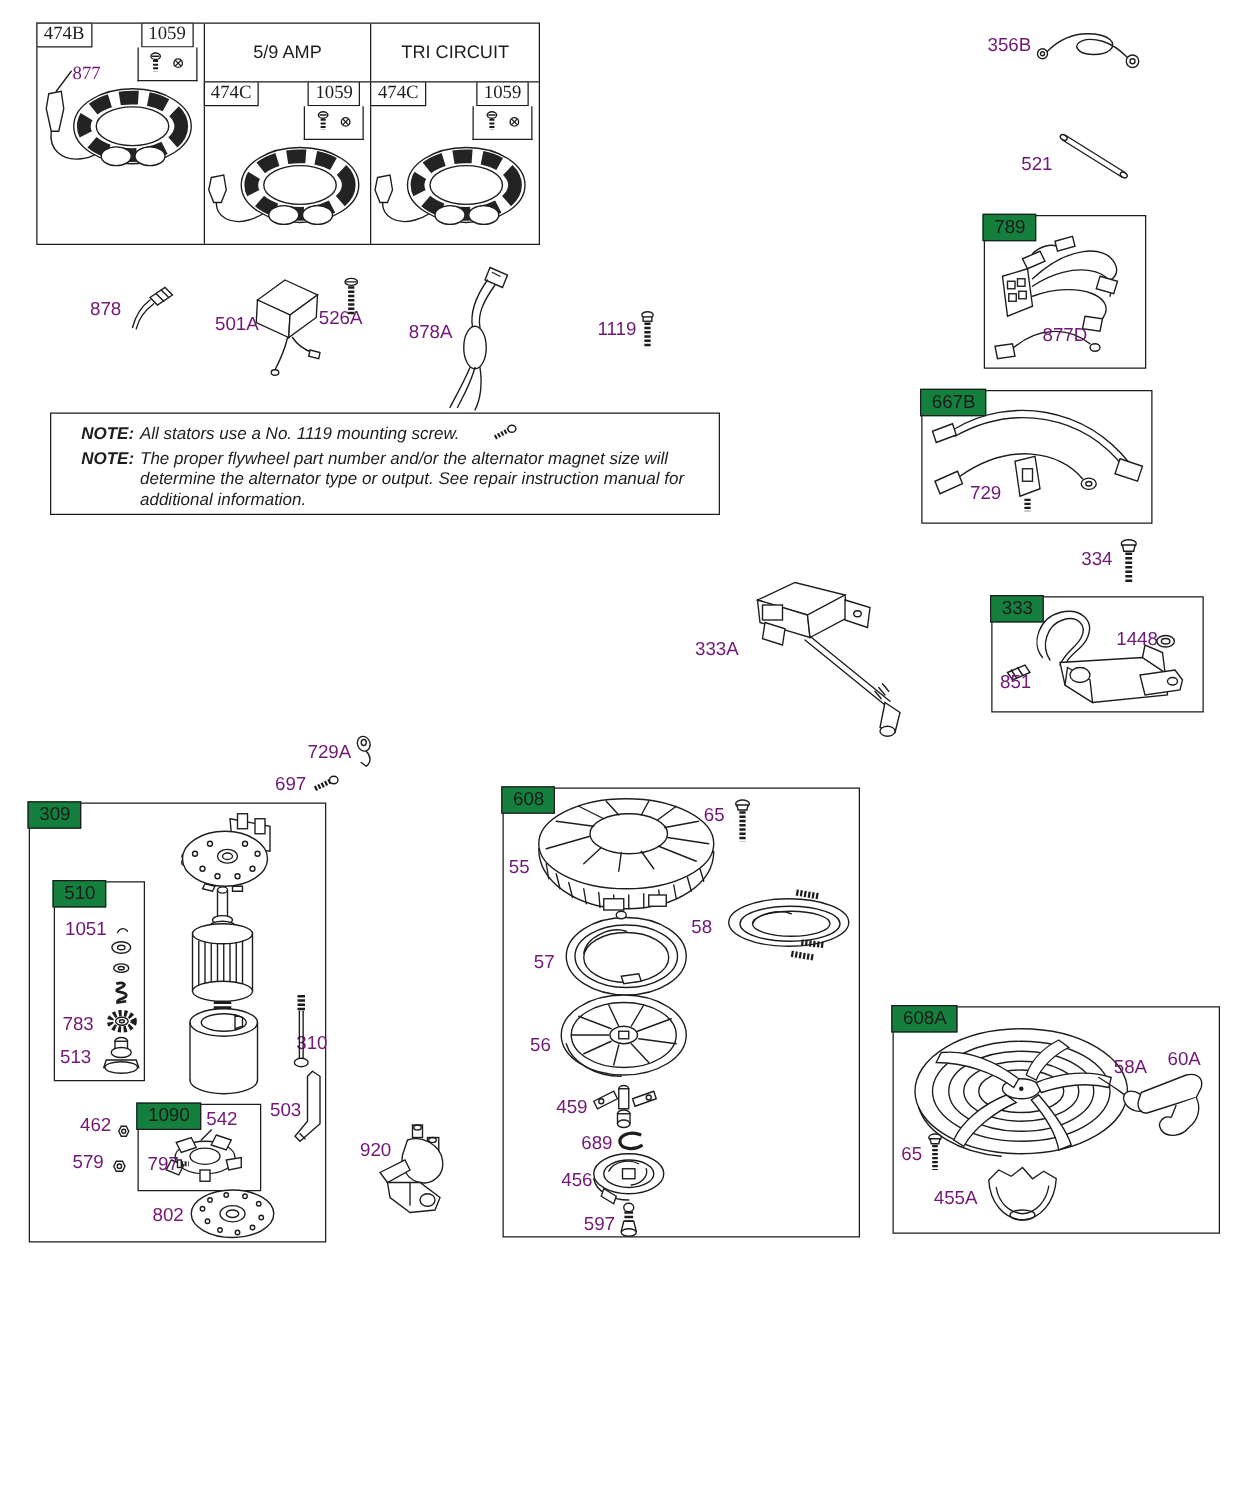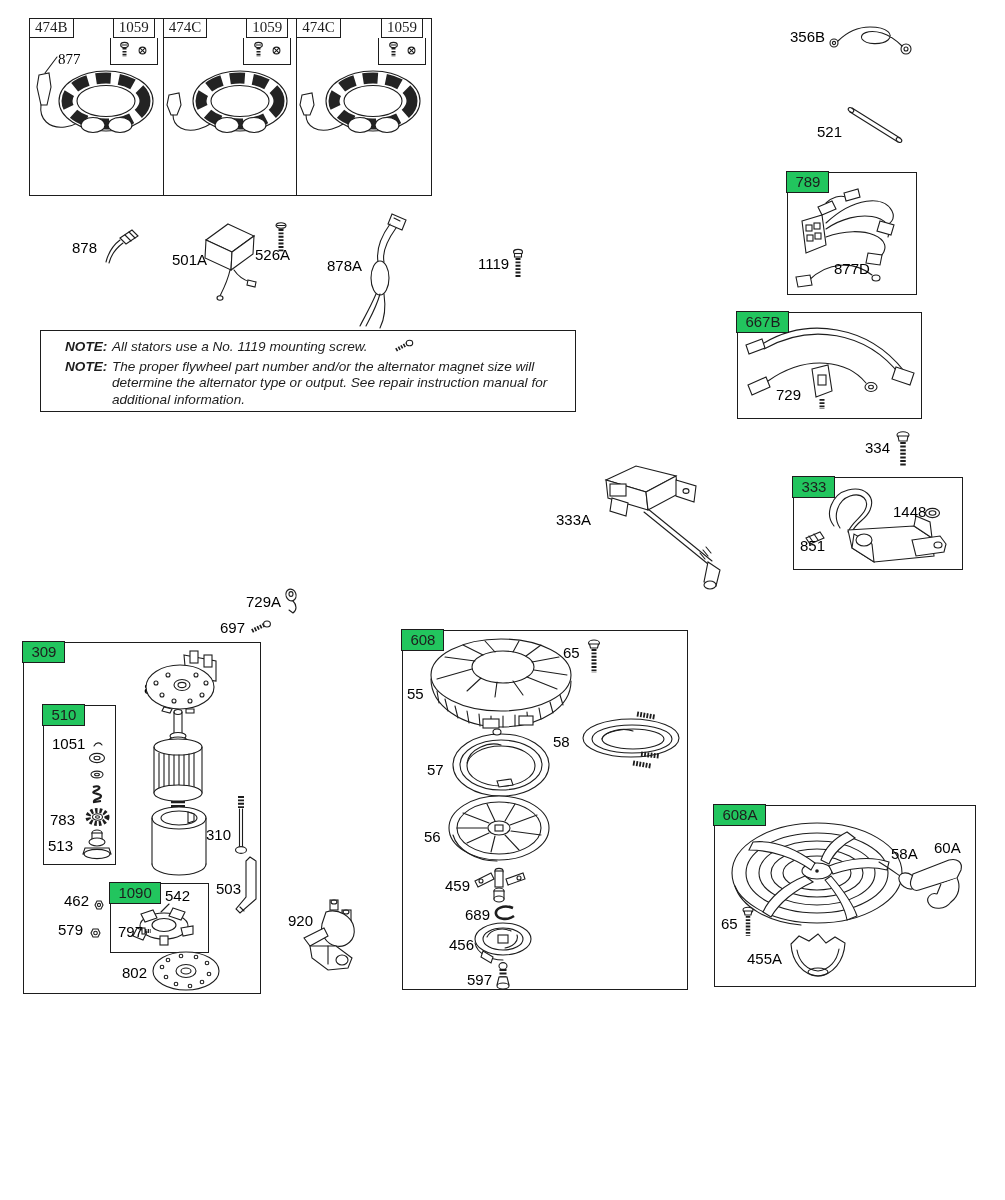--- a/index.html
+++ b/index.html
@@ -1,20 +1,20 @@
 <!DOCTYPE html>
 <html><head>
 <meta charset="utf-8">
 <style>
   html,body{margin:0;padding:0;background:#fff;}
   #canvas{position:relative;width:1005px;height:1200px;background:#fff;overflow:hidden;
           font-family:"Liberation Sans",sans-serif;color:#1d1d1d;}
-  .lbl{position:absolute;font-size:15px;line-height:16px;white-space:nowrap;color:#000000;}
+  .lbl{position:absolute;font-size:15px;line-height:16px;white-space:nowrap;color:#701a75;}
   .gbox{position:absolute;border:1.6px solid #1d1d1d;background:#fff;}
-  .gref{position:absolute;top:-1.6px;left:-1.6px;border:1.6px solid #1d1d1d;background:#22c55e;
+  .gref{position:absolute;top:-1.6px;left:-1.6px;border:1.6px solid #1d1d1d;background:#15803d;
         padding:1px 8px 2px 8px;font-size:15px;line-height:17px;}
   .bref{border:1.6px solid #1d1d1d;background:#fff;padding:0 5px 1px 5px;
         font-size:15px;line-height:17px;display:inline-block;}
   .svgabs{position:absolute;}
   svg{display:block;overflow:visible;}
   .ln{stroke:#1d1d1d;fill:none;stroke-width:1.1;stroke-linecap:round;stroke-linejoin:round;}
   .fw{fill:#fff;stroke:#1d1d1d;stroke-width:1.1;}
   
   #stator-table{position:absolute;left:29px;top:18px;width:401px;height:176px;
     border:1.7px solid #1d1d1d;display:grid;grid-template-columns:1fr 1fr 1fr;}
@@ -75,20 +75,21 @@
             <ellipse cx="75" cy="48" rx="39" ry="23" fill="none" stroke="#232323" stroke-width="11" stroke-dasharray="15 8"></ellipse>
             <ellipse class="fw" cx="75" cy="48" rx="29" ry="15.5"></ellipse>
             <ellipse class="fw" cx="62" cy="72" rx="12" ry="7.5" stroke-width="2.6"></ellipse>
             <ellipse class="fw" cx="89" cy="72" rx="12" ry="7.5" stroke-width="2.6"></ellipse>
           </svg>
         </span>
       </div>
     </div>
 
     <div class="spanel">
+      <div class="shead">5/9 AMP</div>
       <div class="sbody">
         <span class="pref">474C</span>
         <div class="screw-unit">
           <span class="bref">1059</span>
           <div class="icon-box">
             <span>
                 <svg width="9" height="17" viewBox="0 0 9 17">
                   <ellipse class="fw" cx="4.5" cy="3" rx="3.8" ry="2.6"></ellipse>
                   <line class="ln" x1="2" y1="3" x2="7" y2="3"></line>
                   <line x1="4.5" y1="6" x2="4.5" y2="15" stroke="#1d1d1d" stroke-width="4" stroke-dasharray="1.6 1.3"></line>
@@ -111,20 +112,21 @@
             <ellipse cx="75" cy="48" rx="39" ry="23" fill="none" stroke="#232323" stroke-width="11" stroke-dasharray="15 8"></ellipse>
             <ellipse class="fw" cx="75" cy="48" rx="29" ry="15.5"></ellipse>
             <ellipse class="fw" cx="62" cy="72" rx="12" ry="7.5" stroke-width="2.6"></ellipse>
             <ellipse class="fw" cx="89" cy="72" rx="12" ry="7.5" stroke-width="2.6"></ellipse>
           </svg>
         </span>
       </div>
     </div>
 
     <div class="spanel">
+      <div class="shead">TRI CIRCUIT</div>
       <div class="sbody">
         <span class="pref">474C</span>
         <div class="screw-unit">
           <span class="bref">1059</span>
           <div class="icon-box">
             <span>
                 <svg width="9" height="17" viewBox="0 0 9 17">
                   <ellipse class="fw" cx="4.5" cy="3" rx="3.8" ry="2.6"></ellipse>
                   <line class="ln" x1="2" y1="3" x2="7" y2="3"></line>
                   <line x1="4.5" y1="6" x2="4.5" y2="15" stroke="#1d1d1d" stroke-width="4" stroke-dasharray="1.6 1.3"></line>
@@ -452,21 +454,21 @@
         <svg width="30" height="32" viewBox="0 0 30 32">
           <ellipse class="fw" cx="15" cy="5" rx="5" ry="3"></ellipse>
             <rect class="fw" x="10" y="5" width="10" height="8"></rect>
           <ellipse class="fw" cx="15" cy="14" rx="8" ry="4"></ellipse>
           <polygon class="fw" points="3,20 27,20 29,26 1,26"></polygon>
           <ellipse class="fw" cx="15" cy="26" rx="13" ry="4.6"></ellipse>
         </svg>
       </span>
     </div>
 
-    <div class="lbl" style="left:182px;top:184px;">310</div>
+    <div class="lbl" style="left:182px;top:184px;padding-left:31px;">310</div>
     <span class="svgabs" style="left:208px;top:150px;">
       <svg width="18" height="64" viewBox="0 0 18 64">
         <line x1="9" y1="3" x2="9" y2="16" stroke="#1d1d1d" stroke-width="6" stroke-dasharray="1.9 1.5"></line>
         <line class="ln" x1="7.5" y1="16" x2="7.5" y2="55"></line>
           <line class="ln" x1="10.5" y1="16" x2="10.5" y2="55"></line>
         <ellipse class="fw" cx="9" cy="57" rx="5.5" ry="3.4"></ellipse>
       </svg>
     </span>
 
     <span class="svgabs" style="left:126px;top:163px;">

